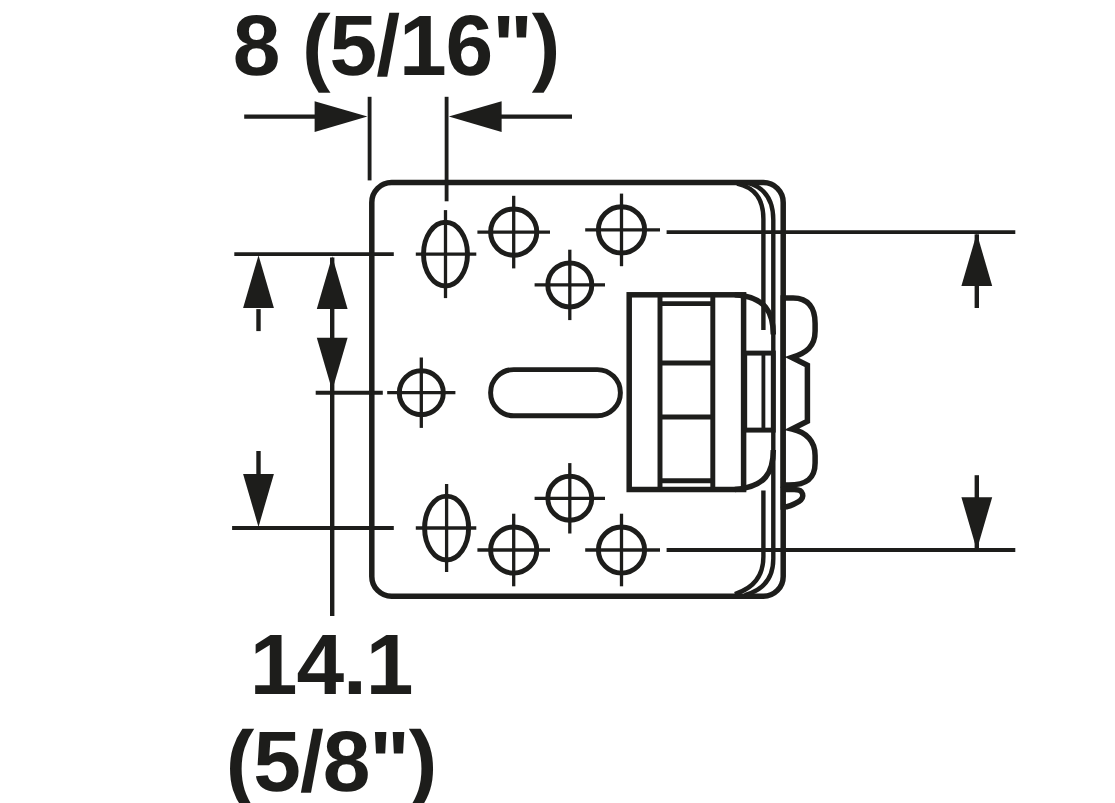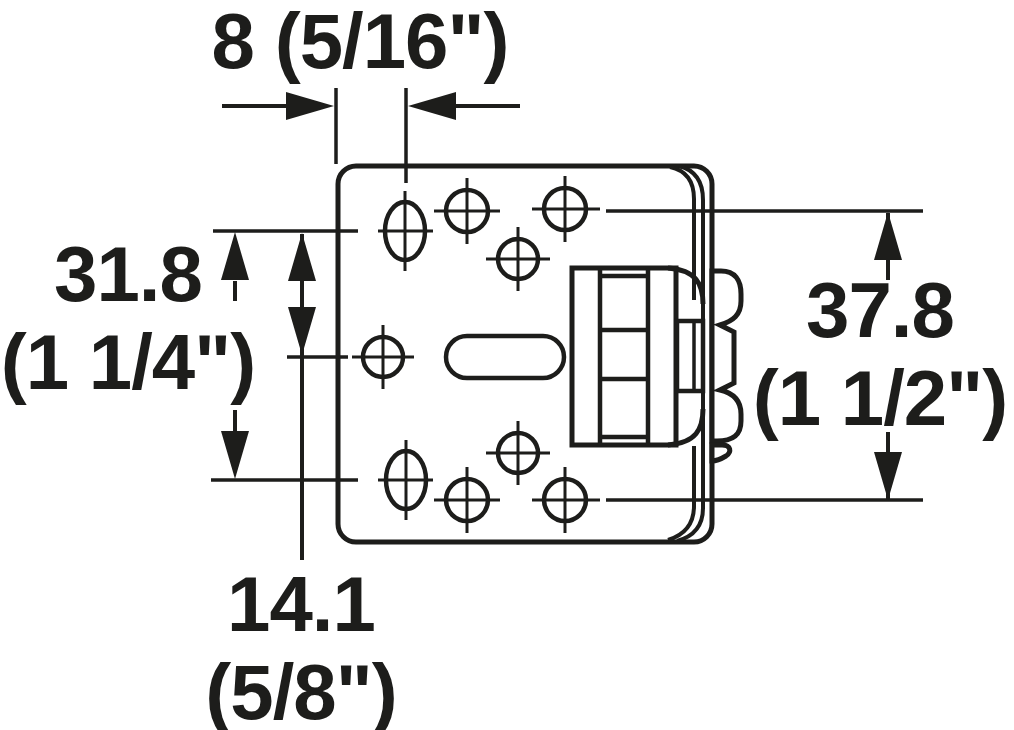--- a/index.html
+++ b/index.html
@@ -165,28 +165,20 @@
         <rect x="677" y="321" width="26" height="70" stroke-width="4.5"></rect>
         <line x1="694" y1="321" x2="694" y2="391" stroke-width="3.5"></line>
       </g>
     </g>
   </svg>
 
   <div class="dim-label" style="left:360px; top:41px;">
     <div>8 (5/16")</div>
   </div>
 
-  <div class="dim-label" style="left:128px; top:318px;">
-    <div>31.8</div>
-    <div>(1 1/4")</div>
-  </div>
 
-  <div class="dim-label" style="left:880px; top:354px;">
-    <div>37.8</div>
-    <div>(1 1/2")</div>
-  </div>
 
   <div class="dim-label" style="left:301px; top:648px;">
     <div>14.1</div>
     <div>(5/8")</div>
   </div>
 
 </div>
 
 </body></html>

